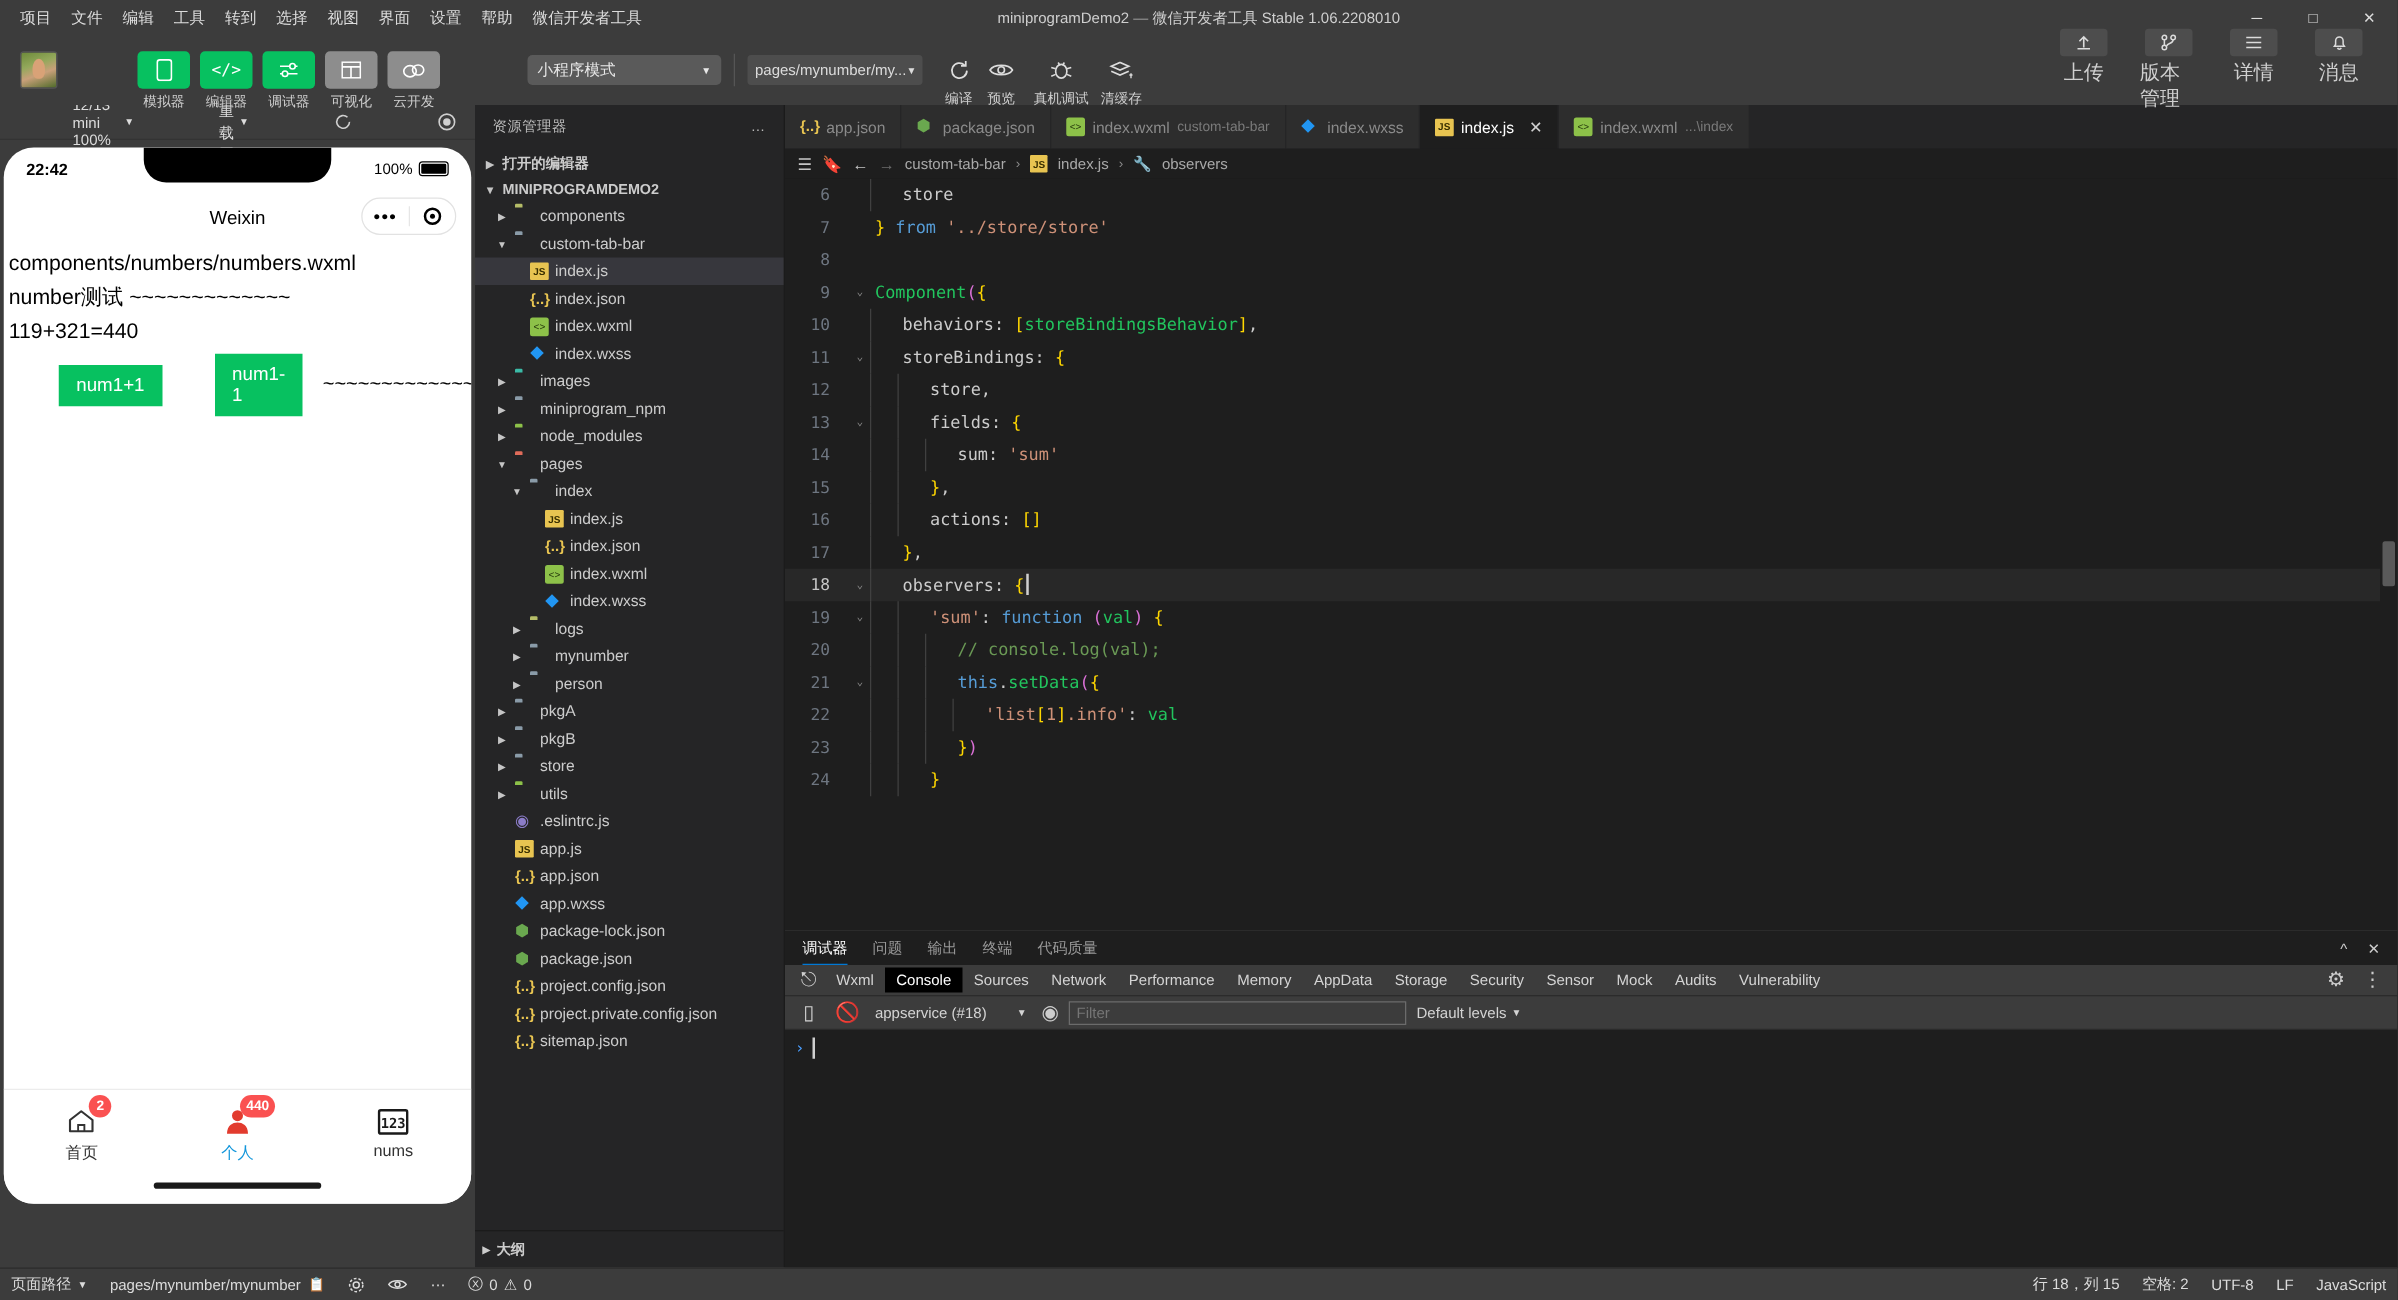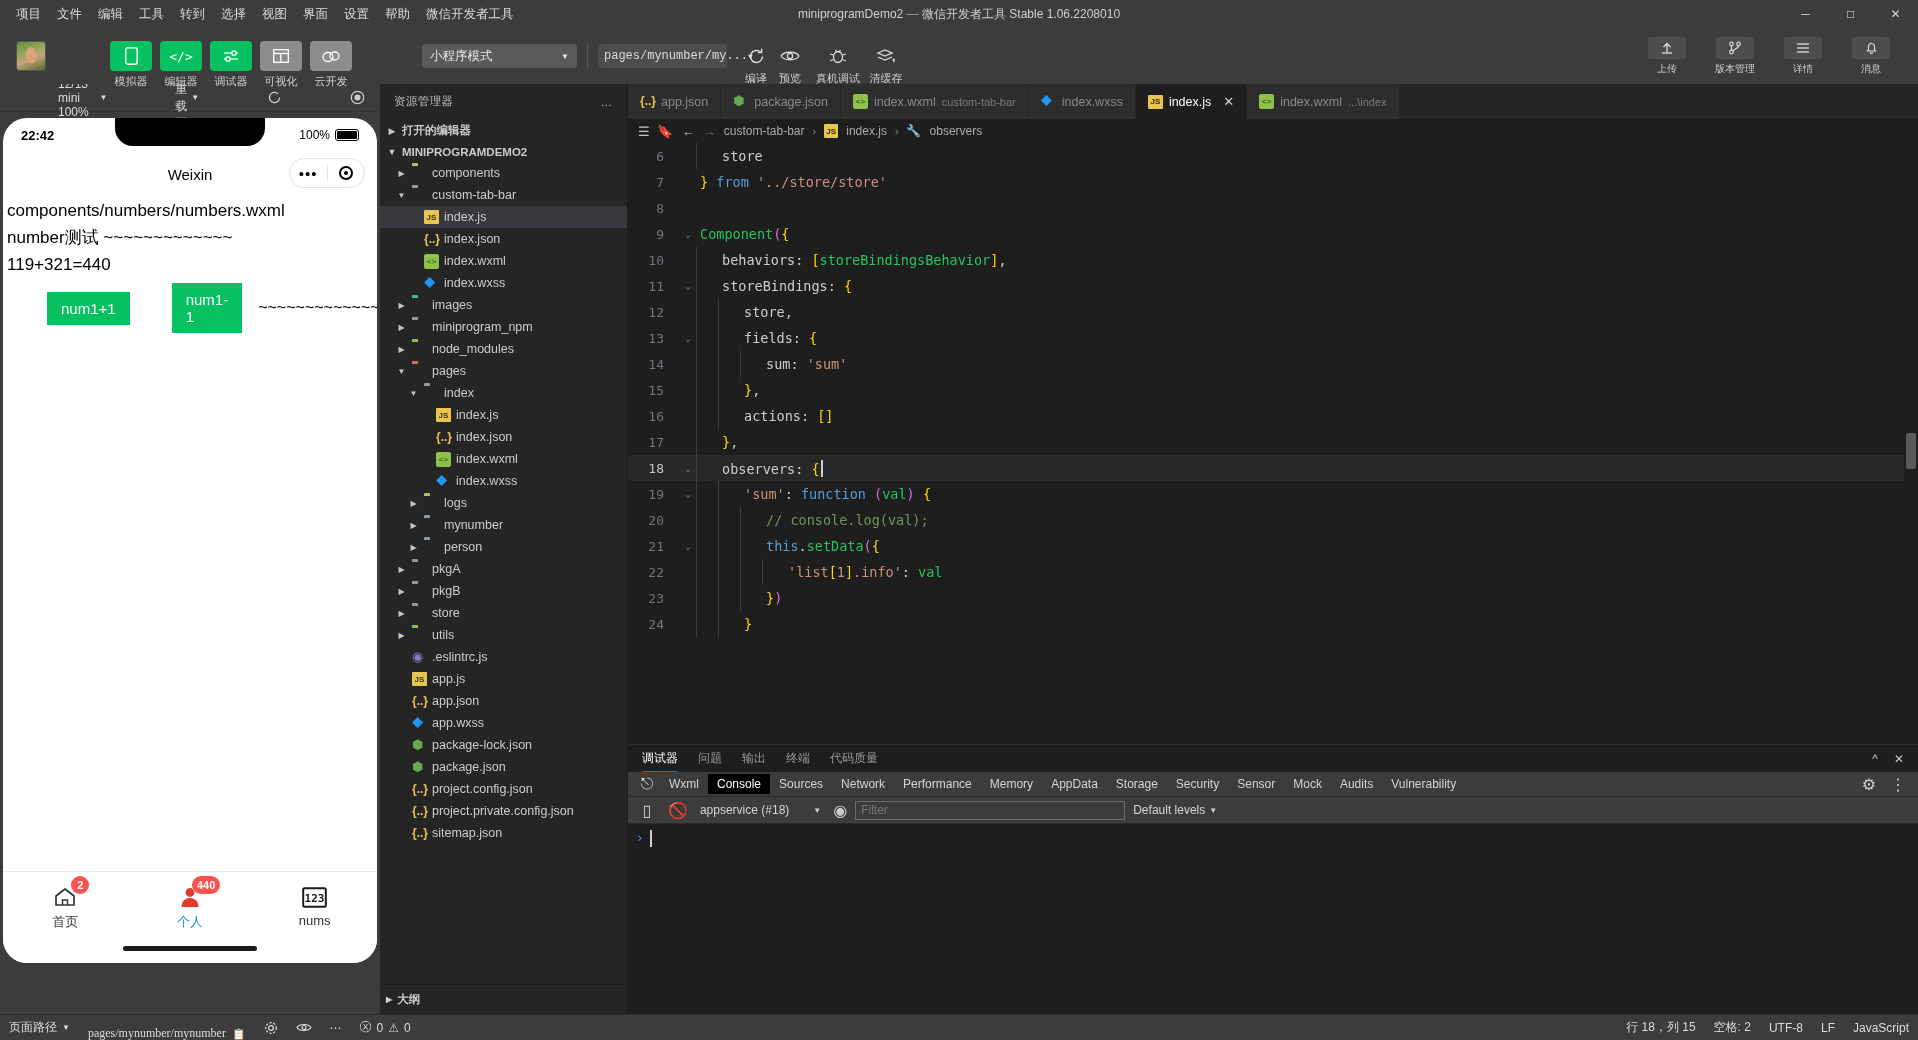--- a/index.html
+++ b/index.html
@@ -31,32 +31,32 @@
      justify-content:center; position:relative; cursor:default; }
   .tool-btn.green { background:#07c160; }
   .tool-btn.grey { background:#8d8d8d; }
   .tool-cap { position:absolute; top:33px; left:50%; transform:translateX(-50%);
      font-size:11px; color:#cfcfcf; white-space:nowrap; }
   .tool-wrap { position:relative; width:42px; }
   .mode-sel { margin-left:70px; width:155px; height:24px; background:#5a5a5a; border-radius:4px;
      display:flex; align-items:center; padding:0 8px; font-size:12.5px; color:#e8e8e8; }
   .mode-sel .caret { margin-left:auto; font-size:8px; }
   .vsep { width:1px; height:26px; background:#555; margin:0 10px; }
-  .page-sel { width:129px; height:24px; background:#4d4d4d; border-radius:3px; display:flex;
-     align-items:center; padding:0 6px; font-size:12px; color:#dcdcdc;font-family:Liberation Mono, monospace; }
+  .page-sel { width:140px; height:24px; background:#4d4d4d; border-radius:3px; display:flex;
+     align-items:center; padding:0 6px; font-size:12px; color:#dcdcdc; }
   .page-sel .caret { margin-left:auto; font-size:8px; }
   .icon-btn { position:relative; width:34px; height:34px; display:flex; align-items:center;
      justify-content:center; color:#dcdcdc; }
   .icon-cap { position:absolute; top:32px; left:50%; transform:translateX(-50%);
      font-size:11px; color:#cfcfcf; white-space:nowrap; }
   .right-tools { margin-left:auto; display:flex; gap:22px; padding-right:14px; }
   .rt { position:relative; width:46px; display:flex; flex-direction:column; align-items:center; }
   .rt .box { width:38px; height:22px; background:#4d4d4d; border-radius:3px; display:flex;
      align-items:center; justify-content:center; }
-  .rt .cap { font-size:10px; margin-top:3px; color:#cfcfcf; }
+  .rt .cap { font-size:16px; margin-top:3px; color:#cfcfcf; }
 
   
   .body { flex:1; display:flex; min-height:0; }
 
   
   .sim-col { width:380px; background:#3c3c3c; display:flex; flex-direction:column; flex:0 0 380px; }
   .sim-bar { height:28px; display:flex; align-items:center; font-size:12px; color:#dcdcdc;
      border-bottom:1px solid #333; }
   .sim-bar .cell { padding:0 10px; display:flex; align-items:center; gap:4px; height:28px;margin-left:48px; }
   .sim-bar .div { width:1px; height:18px; background:#555; }
@@ -179,21 +179,21 @@
   .levels { font-size:12px; color:#d4d4d4; display:flex; gap:4px; align-items:center; }
   .cons-body { flex:1; background:#1e1e1e; padding:6px 8px; display:flex; align-items:flex-start;
      gap:6px; font-family:"DejaVu Sans Mono", monospace; font-size:12.5px; }
   .prompt { color:#4a9eff; }
 
   
   .statusbar { height:26px; flex:0 0 26px; background:#3c3c3c; display:flex; align-items:center;
      font-size:12px; color:#dcdcdc; border-top:1px solid #2b2b2b; }
   .sb { padding:0 9px; display:flex; align-items:center; gap:5px; height:26px; white-space:nowrap; }
   .sb-right { margin-left:auto; display:flex; }
-  .path-box { display:flex; align-items:flex-end; gap:6px;font-family:Liberation Serif, serif; }
+  .path-box { display:flex; align-items:center; gap:6px; }
 </style>
 </head>
 <body>
 
 <div id="app">
 
   <div class="titlebar">
     <div class="menu">
       <div class="menu-item">项目</div>
       <div class="menu-item">文件</div>

